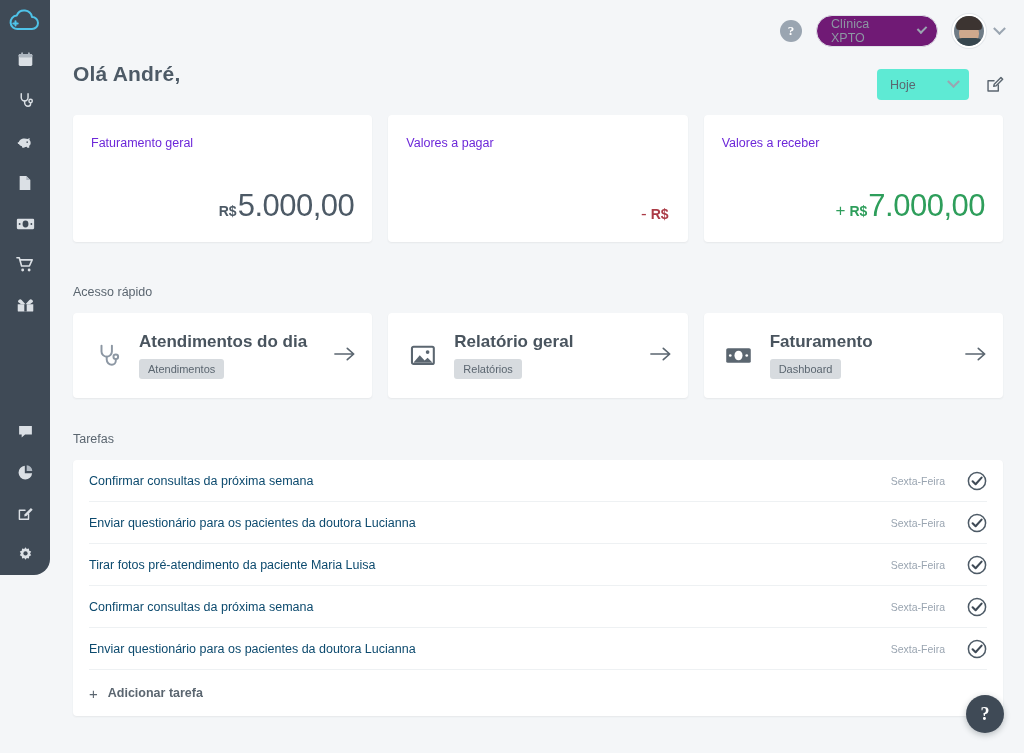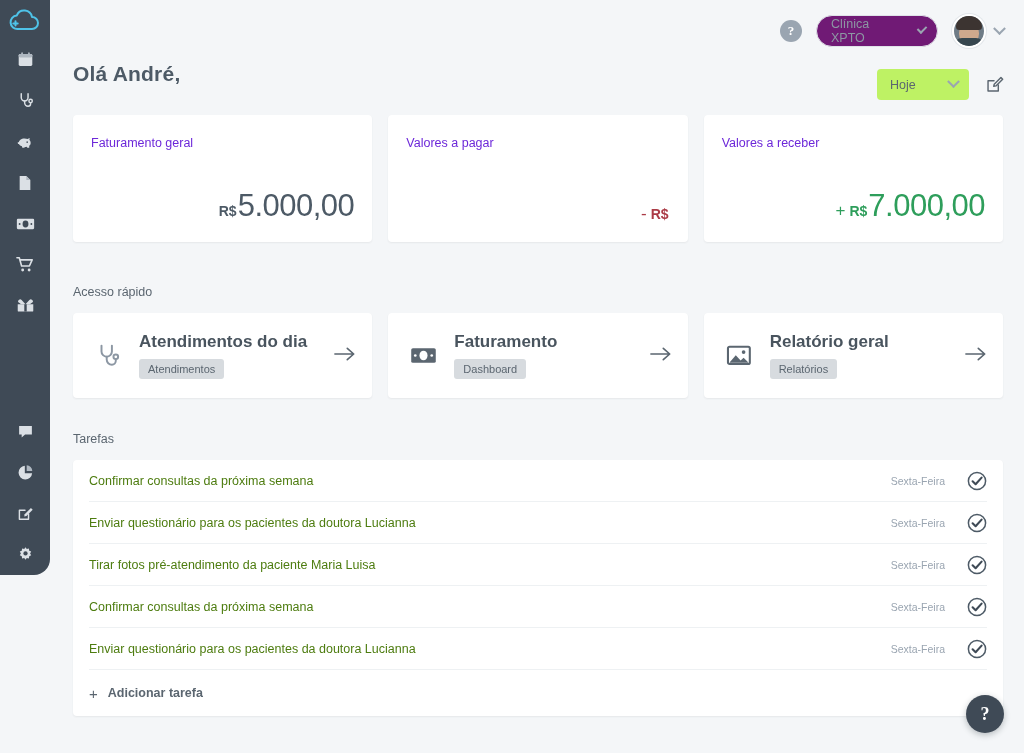--- a/index.html
+++ b/index.html
@@ -70,21 +70,21 @@
           transform: rotate(45deg) translate(-2px,-2px); }
 
   
   #greeting {
     position: absolute; left: 23px; top: 62px;
     font-size: 21px; font-weight: bold; color: #4d5a66; letter-spacing: .2px;
   }
   #daterow { position: absolute; right: 20px; top: 69px; display:flex; align-items:center; gap: 16px; }
   .date-select {
     display:flex; align-items:center; justify-content:space-between;
-    width: 92px; height: 31px; background:#bef264; border-radius: 4px;
+    width: 92px; height: 31px; background:#5eead4; border-radius: 4px;
     padding: 0 11px 0 13px; color:#5b6670; font-size: 12.5px; cursor:pointer;
   }
   .edit-btn { cursor:pointer; display:flex; }
 
   
   #kpis { position: absolute; left: 23px; top: 115px; width: 930px; display:flex; gap: 16px; }
   .kpi {
     flex: 1; height: 127px; background: #fff; border-radius: 4px;
     box-shadow: 0 1px 2px rgba(38,50,56,.07);
     position: relative;
@@ -122,21 +122,21 @@
   
   #tasks {
     position: absolute; left: 23px; top: 460px; width: 930px;
     background:#fff; border-radius: 4px; box-shadow: 0 1px 2px rgba(38,50,56,.07);
     padding: 0 16px;
   }
   .task-row {
     height: 42px; display:flex; align-items:center;
     border-bottom: 1px solid #eef1f3;
   }
-  .task-title { flex: 1; font-size: 12.5px; color:#4d7c0f; }
+  .task-title { flex: 1; font-size: 12.5px; color:#0c4a6e; }
   .task-day { font-size: 10.5px; color:#9aa5b1; margin-right: 22px; }
   .task-check { width: 20px; height: 20px; flex:none; cursor:pointer; display:flex; }
   .add-row { height: 46px; display:flex; align-items:center; gap: 10px; cursor:pointer; }
   .add-plus { font-size: 15px; color:#5b6670; line-height: 1; }
   .add-text { font-size: 12.5px; font-weight: bold; color:#5b6670; }
 
   
   #fab {
     position:absolute; right: 20px; bottom: 20px;
     width: 38px; height: 38px; border-radius: 50%;
@@ -319,49 +319,49 @@
         </div>
         <div class="qarrow">
           <svg width="22" height="16" viewBox="0 0 24 16">
             <path d="M1 8h20M14.5 1.8 21.5 8l-7 6.2" fill="none" stroke="#5b6670" stroke-width="1.8" stroke-linecap="round" stroke-linejoin="round"></path>
           </svg>
         </div>
       </div>
 
       <div class="qcard">
         <div class="qicon">
+          <svg width="26" height="23" viewBox="0 0 22 20">
+            <rect x="1.4" y="2.4" width="19" height="15" rx="1.4" fill="none" stroke="#5b6670" stroke-width="1.8"></rect>
+            <circle cx="15" cy="7" r="1.6" fill="#5b6670"></circle>
+            <path d="M2.6 16.2l5.6-6.4 4.2 4.6 2.6-2.4 4.4 4.2z" fill="#5b6670"></path>
+          </svg>
+        </div>
+        <div class="qtext">
+          <div class="qtitle">Relatório geral</div>
+          <span class="qtag">Relatórios</span>
+        </div>
+        <div class="qarrow">
+          <svg width="22" height="16" viewBox="0 0 24 16">
+            <path d="M1 8h20M14.5 1.8 21.5 8l-7 6.2" fill="none" stroke="#5b6670" stroke-width="1.8" stroke-linecap="round" stroke-linejoin="round"></path>
+          </svg>
+        </div>
+      </div>
+
+      <div class="qcard">
+        <div class="qicon">
           <svg width="27" height="19" viewBox="0 0 22 15">
             <rect x="1" y="1.5" width="20" height="12" rx="1.4" fill="#5b6670"></rect>
             <ellipse cx="11" cy="7.5" rx="3.3" ry="3.9" fill="#fff"></ellipse>
             <circle cx="4.3" cy="7.5" r="1.1" fill="#fff"></circle>
             <circle cx="17.7" cy="7.5" r="1.1" fill="#fff"></circle>
           </svg>
         </div>
         <div class="qtext">
           <div class="qtitle">Faturamento</div>
           <span class="qtag">Dashboard</span>
-        </div>
-        <div class="qarrow">
-          <svg width="22" height="16" viewBox="0 0 24 16">
-            <path d="M1 8h20M14.5 1.8 21.5 8l-7 6.2" fill="none" stroke="#5b6670" stroke-width="1.8" stroke-linecap="round" stroke-linejoin="round"></path>
-          </svg>
-        </div>
-      </div>
-
-      <div class="qcard">
-        <div class="qicon">
-          <svg width="26" height="23" viewBox="0 0 22 20">
-            <rect x="1.4" y="2.4" width="19" height="15" rx="1.4" fill="none" stroke="#5b6670" stroke-width="1.8"></rect>
-            <circle cx="15" cy="7" r="1.6" fill="#5b6670"></circle>
-            <path d="M2.6 16.2l5.6-6.4 4.2 4.6 2.6-2.4 4.4 4.2z" fill="#5b6670"></path>
-          </svg>
-        </div>
-        <div class="qtext">
-          <div class="qtitle">Relatório geral</div>
-          <span class="qtag">Relatórios</span>
         </div>
         <div class="qarrow">
           <svg width="22" height="16" viewBox="0 0 24 16">
             <path d="M1 8h20M14.5 1.8 21.5 8l-7 6.2" fill="none" stroke="#5b6670" stroke-width="1.8" stroke-linecap="round" stroke-linejoin="round"></path>
           </svg>
         </div>
       </div>
     </div>
 
     <div id="tasks-label" class="section-label">Tarefas</div>

